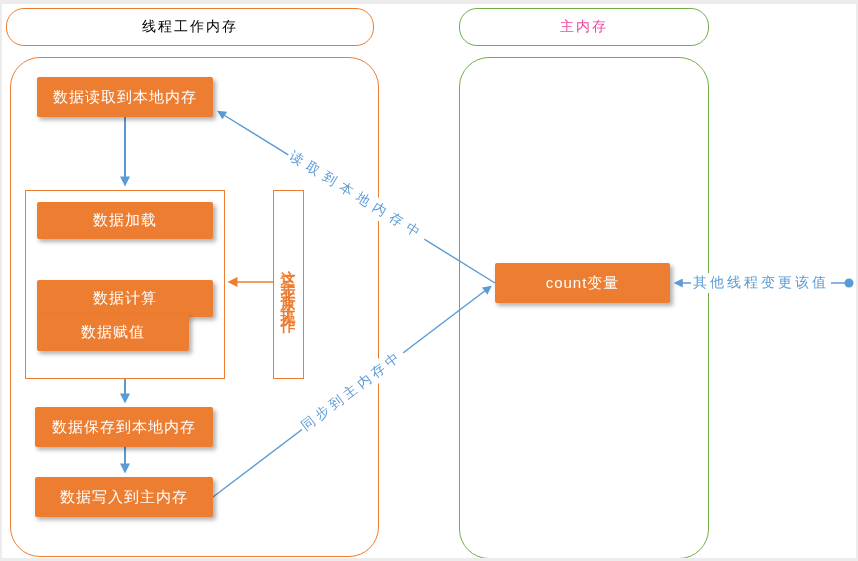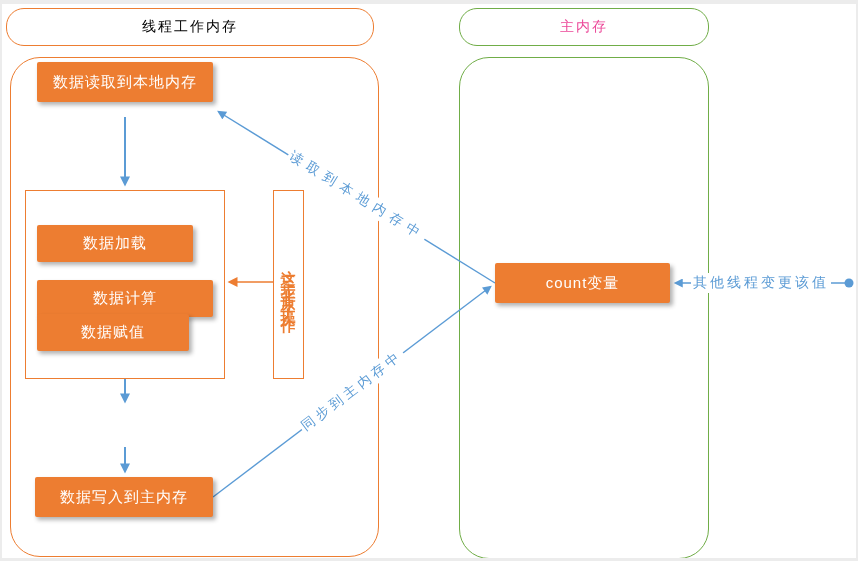--- a/index.html
+++ b/index.html
@@ -77,31 +77,34 @@
     <path d="M125,447 L125,471" stroke="#5B9BD5" stroke-width="2" fill="none" marker-end="url(#ab)"></path>
     <path d="M273,282 L230,282" stroke="#ED7D31" stroke-width="1.6" fill="none" marker-end="url(#ao)"></path>
     <path d="M495,283 L219,112" stroke="#5B9BD5" stroke-width="1.4" fill="none" marker-end="url(#abs)"></path>
     <path d="M213,497 L490,287" stroke="#5B9BD5" stroke-width="1.4" fill="none" marker-end="url(#abs)"></path>
     <path d="M849,283 L676,283" stroke="#5B9BD5" stroke-width="1.6" fill="none" marker-end="url(#abs)"></path>
     <circle cx="849" cy="283" r="4.5" fill="#5B9BD5"></circle>
   </svg>
 
   <div class="groupbox" style="left:25px;top:190px;width:198px;height:187px;"></div>
 
-  <div class="node" style="left:37px;top:62px;width:176px;height:40px;">
+  <div class="node" style="left:37px;top:77px;width:176px;height:40px;">
     <span>数据读取到本地内存</span>
   </div>
-  <div class="node" style="left:37px;top:225px;width:156px;height:37px;">
+  <div class="node" style="left:37px;top:202px;width:176px;height:37px;">
     <span>数据加载</span>
   </div>
   <div class="node" style="left:37px;top:280px;width:176px;height:37px;">
     <span>数据计算</span>
   </div>
   <div class="node" style="left:37px;top:314px;width:152px;height:37px;">
     <span>数据赋值</span>
+  </div>
+  <div class="node" style="left:35px;top:407px;width:178px;height:40px;">
+    <span>数据保存到本地内存</span>
   </div>
   <div class="node" style="left:495px;top:263px;width:175px;height:40px;">
     <span>count变量</span>
   </div>
   <div class="node" style="left:35px;top:477px;width:178px;height:40px;">
     <span>数据写入到主内存</span>
   </div>
 
   <div class="notebox" style="left:273px;top:190px;width:29px;height:187px;">
     <span>这三步非原子操作</span>

